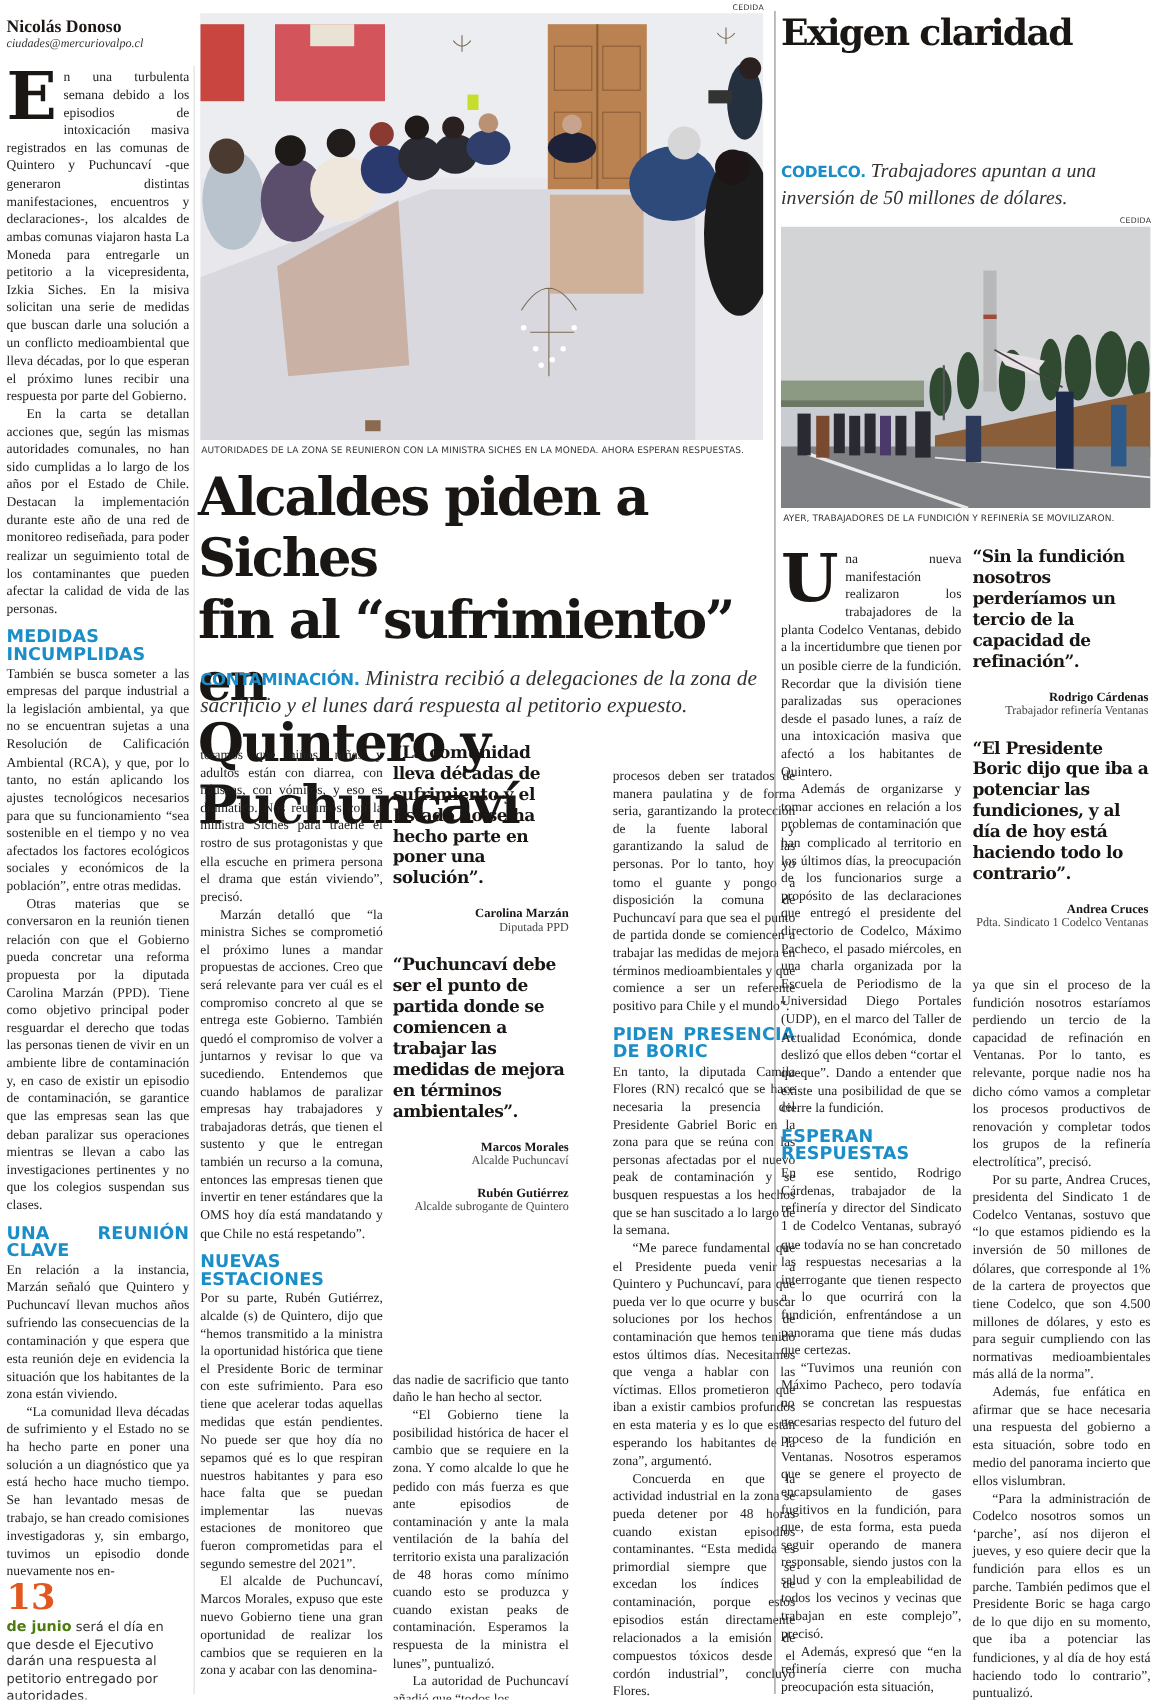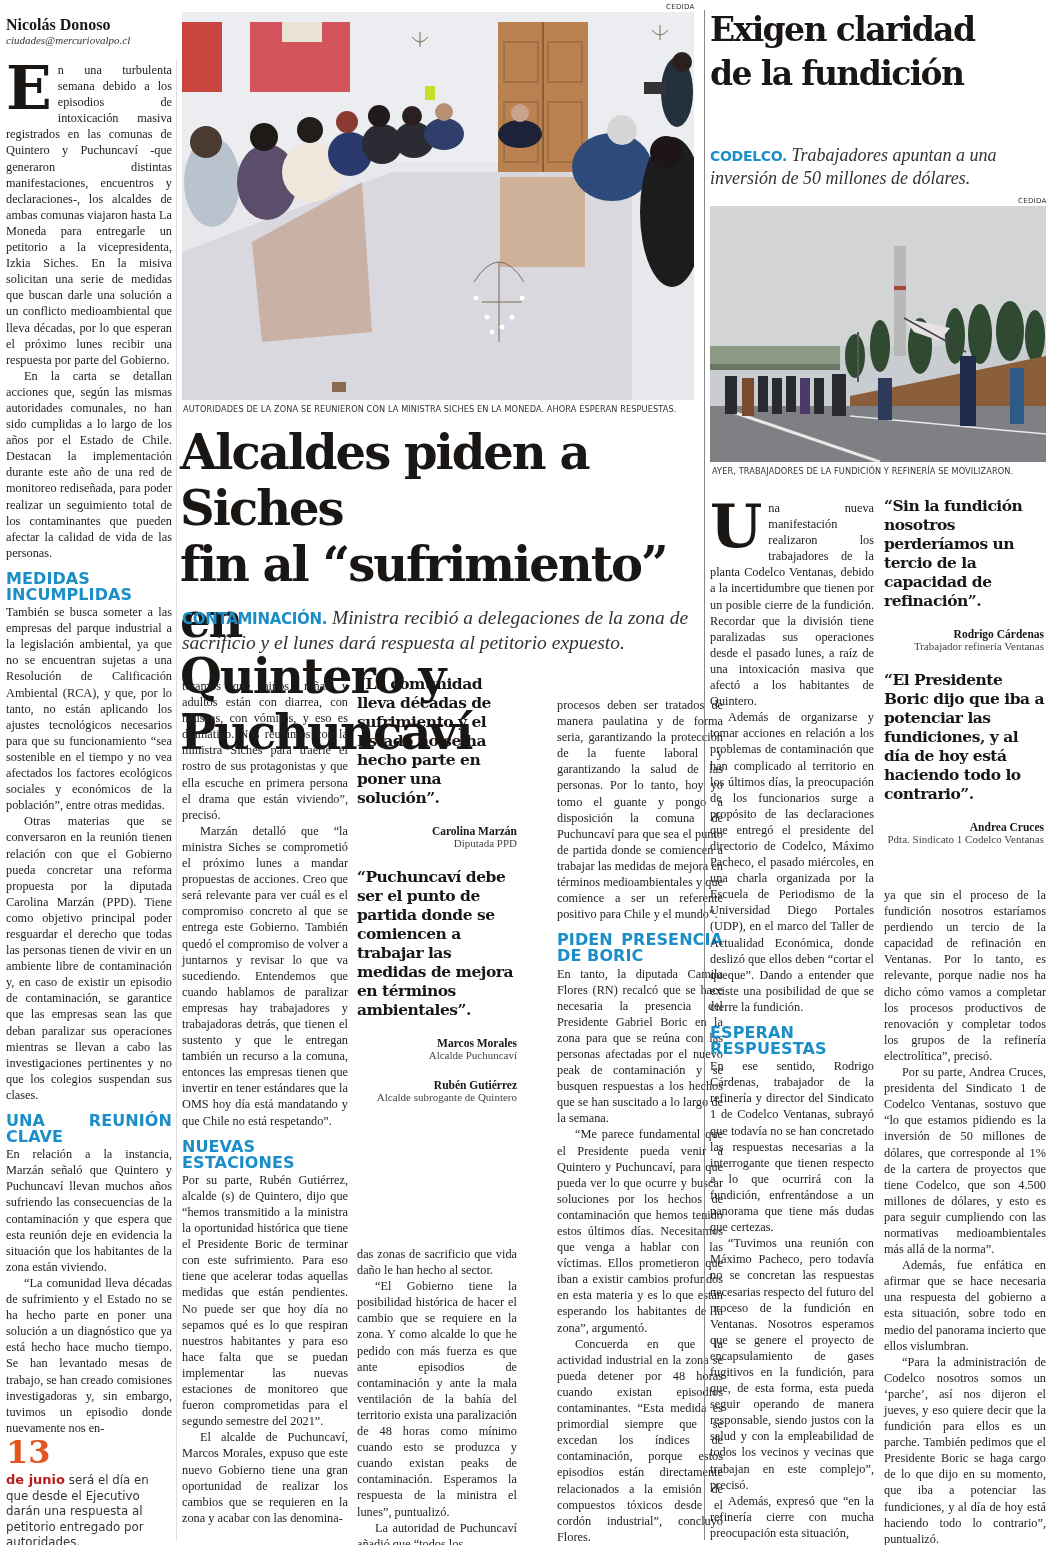--- a/index.html
+++ b/index.html
@@ -47,21 +47,21 @@
 
   .pull { font-family: "DejaVu Serif", serif; font-weight: bold; font-size: 15.5px; line-height: 19px; color: #1a1614; letter-spacing: -0.5px; }
   .pull-name { font-family: "Liberation Serif", serif; font-weight: bold; font-size: 11.5px; text-align: right; margin-top: 18px; }
   .pull-role { font-family: "Liberation Serif", serif; font-size: 11px; text-align: right; color: #444; }
 
   .rule-v { position: absolute; width: 1px; background: #bbb; }
   .endmark { font-family: "DejaVu Sans", sans-serif; font-size: 11px; color: #444; float: right; }
 
   .bignum { font-family: "DejaVu Serif", serif; font-weight: bold; color: #e2561f; font-size: 32px; line-height: 32px; }
   .factbox { font-family: "DejaVu Sans", sans-serif; font-size: 11.8px; line-height: 15.5px; color: #333; }
-  .factbox b { font-weight: bold; color: #b91c1c; font-size: 13px; }
+  .factbox b { font-weight: bold; color: #4d7c0f; font-size: 13px; }
 </style>
 </head>
 <body>
 
 <div class="abs" style="left:6px; top:16px; width:168px;">
   <div class="byline-name">Nicolás Donoso</div>
   <div class="byline-mail">ciudades@mercuriovalpo.cl</div>
 </div>
 
 <div class="abs body-text" style="left:6px; top:62px; width:166px;">
@@ -184,39 +184,38 @@
     <div class="pull-name">Marcos Morales</div>
     <div class="pull-role">Alcalde Puchuncaví</div>
   </div>
   <div style="margin-top:18px;">
     <div class="pull-name">Rubén Gutiérrez</div>
     <div class="pull-role">Alcalde subrogante de Quintero</div>
   </div>
 </div>
 
 <div class="abs body-text" style="left:357px; top:1246px; width:160px;">
-  <p>das zonas de sacrificio que vida daño le han hecho al sector.</p>
+  <p>das nadie de sacrificio que tanto daño le han hecho al sector.</p>
   <p class="ind">“El Gobierno tiene la posibilidad histórica de hacer el cambio que se requiere en la zona. Y como alcalde lo que he pedido con más fuerza es que ante episodios de contaminación y ante la mala ventilación de la bahía del territorio exista una paralización de 48 horas como mínimo cuando esto se produzca y cuando existan peaks de contaminación. Esperamos la respuesta de la ministra el lunes”, puntualizó.</p>
   <p class="ind">La autoridad de Puchuncaví añadió que “todos los</p>
 </div>
 
 <div class="abs body-text" style="left:557px; top:678px; width:166px;margin-top:19px;">
   <p>procesos deben ser tratados de manera paulatina y de forma seria, garantizando la protección de la fuente laboral y garantizando la salud de las personas. Por lo tanto, hoy yo tomo el guante y pongo a disposición la comuna de Puchuncaví para que sea el punto de partida donde se comiencen a trabajar las medidas de mejora en términos medioambientales y que comience a ser un referente positivo para Chile y el mundo”.</p>
   <div class="subhead">PIDEN PRESENCIA DE BORIC</div>
   <p>En tanto, la diputada Camila Flores (RN) recalcó que se hace necesaria la presencia del Presidente Gabriel Boric en la zona para que se reúna con las personas afectadas por el nuevo peak de contaminación y se busquen respuestas a los hechos que se han suscitado a lo largo de la semana.</p>
   <p class="ind">“Me parece fundamental que el Presidente pueda venir a Quintero y Puchuncaví, para que pueda ver lo que ocurre y buscar soluciones por los hechos de contaminación que hemos tenido estos últimos días. Necesitamos que venga a hablar con las víctimas. Ellos prometieron que iban a existir cambios profundos en esta materia y es lo que están esperando los habitantes de la zona”, argumentó.</p>
   <p class="ind">Concuerda en que la actividad industrial en la zona se pueda detener por 48 horas cuando existan episodios contaminantes. “Esta medida es primordial siempre que se excedan los índices de contaminación, porque estos episodios están directamente relacionados a la emisión de compuestos tóxicos desde el cordón industrial”, concluyó Flores.</p>
   <span class="endmark">ʚ</span>
 </div>
 
 <div class="rule-v" style="left:704px; top:10px; height:1530px; background:#888;"></div>
 
 <div class="abs headline" style="left:710px; top:8px; width:340px; font-size:33px; line-height:44px; letter-spacing:-1.6px;">
   <div>Exigen claridad</div>
-  <div>de la fundición</div>
 </div>
 
 <div class="abs deck" style="left:710px; top:144px; width:340px; font-size:18px; line-height:22px;">
   <span class="kicker" style="font-size:14px;">CODELCO.</span>
   <span>Trabajadores apuntan a una inversión de 50 millones de dólares.</span>
 </div>
 
 <div class="credit" style="left:1018px; top:197px;">CEDIDA</div>
 <div class="photo" style="left:710px; top:206px; width:336px; height:256px;">
   <svg width="336" height="256" viewBox="0 0 336 256">

